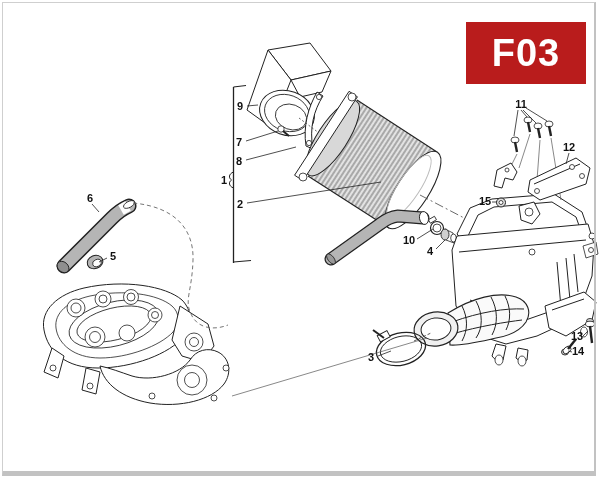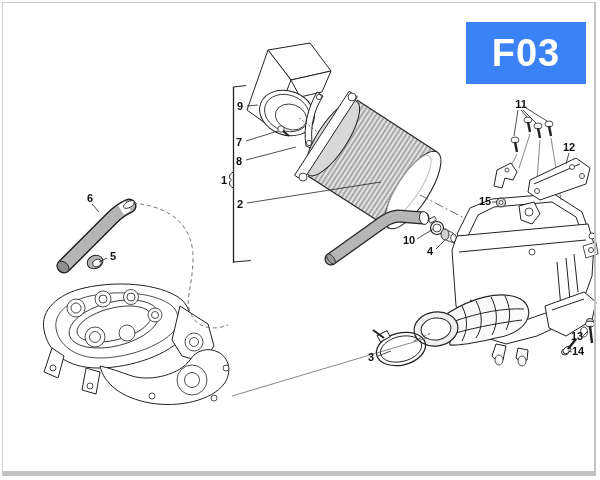--- a/index.html
+++ b/index.html
@@ -256,16 +256,16 @@
         <text x="569" y="148" class="callout">12</text>
         <line x1="583" y1="336" x2="588" y2="331" class="leader"></line>
         <text x="577" y="337" class="callout">13</text>
         <line x1="572" y1="352" x2="568" y2="351" class="leader"></line>
         <text x="578" y="352" class="callout">14</text>
         <line x1="492" y1="202" x2="497" y2="202" class="leader"></line>
         <text x="485" y="202" class="callout">15</text>
       </g>
   </svg>
 
-  <div class="badge" style="background: #3b82f6; color: rgb(255, 255, 255);">F03</div>
+  <div class="badge" style="background: #b91c1c; color: rgb(255, 255, 255);">F03</div>
 
   <div class="page-frame"></div>
 </div>
 
 </body></html>

